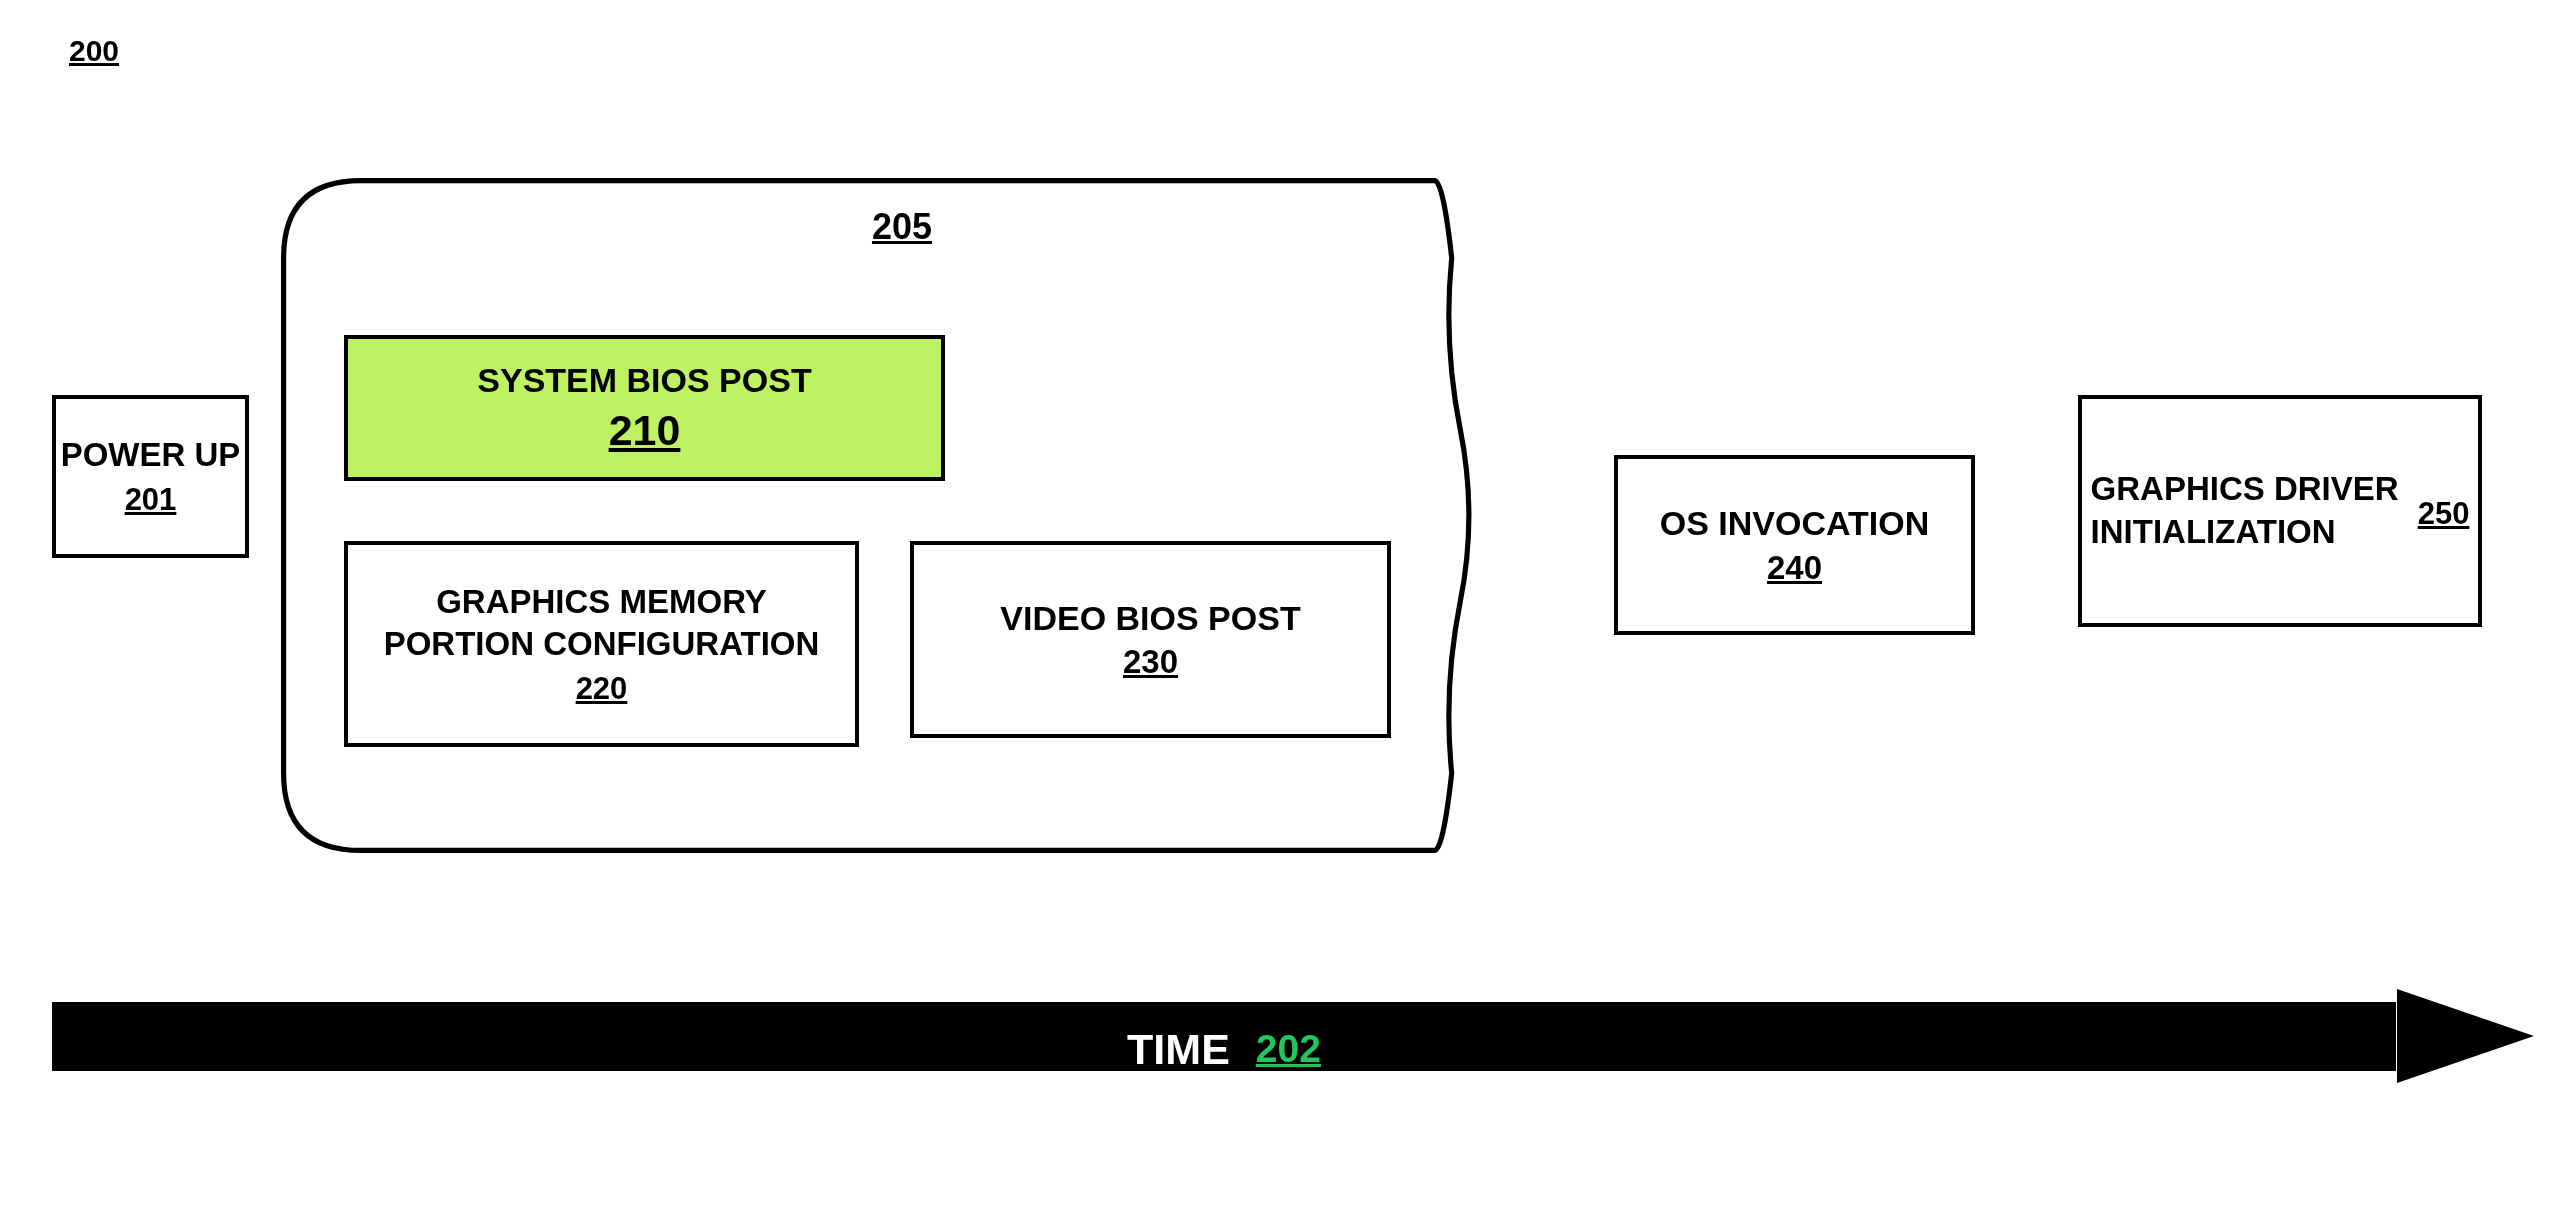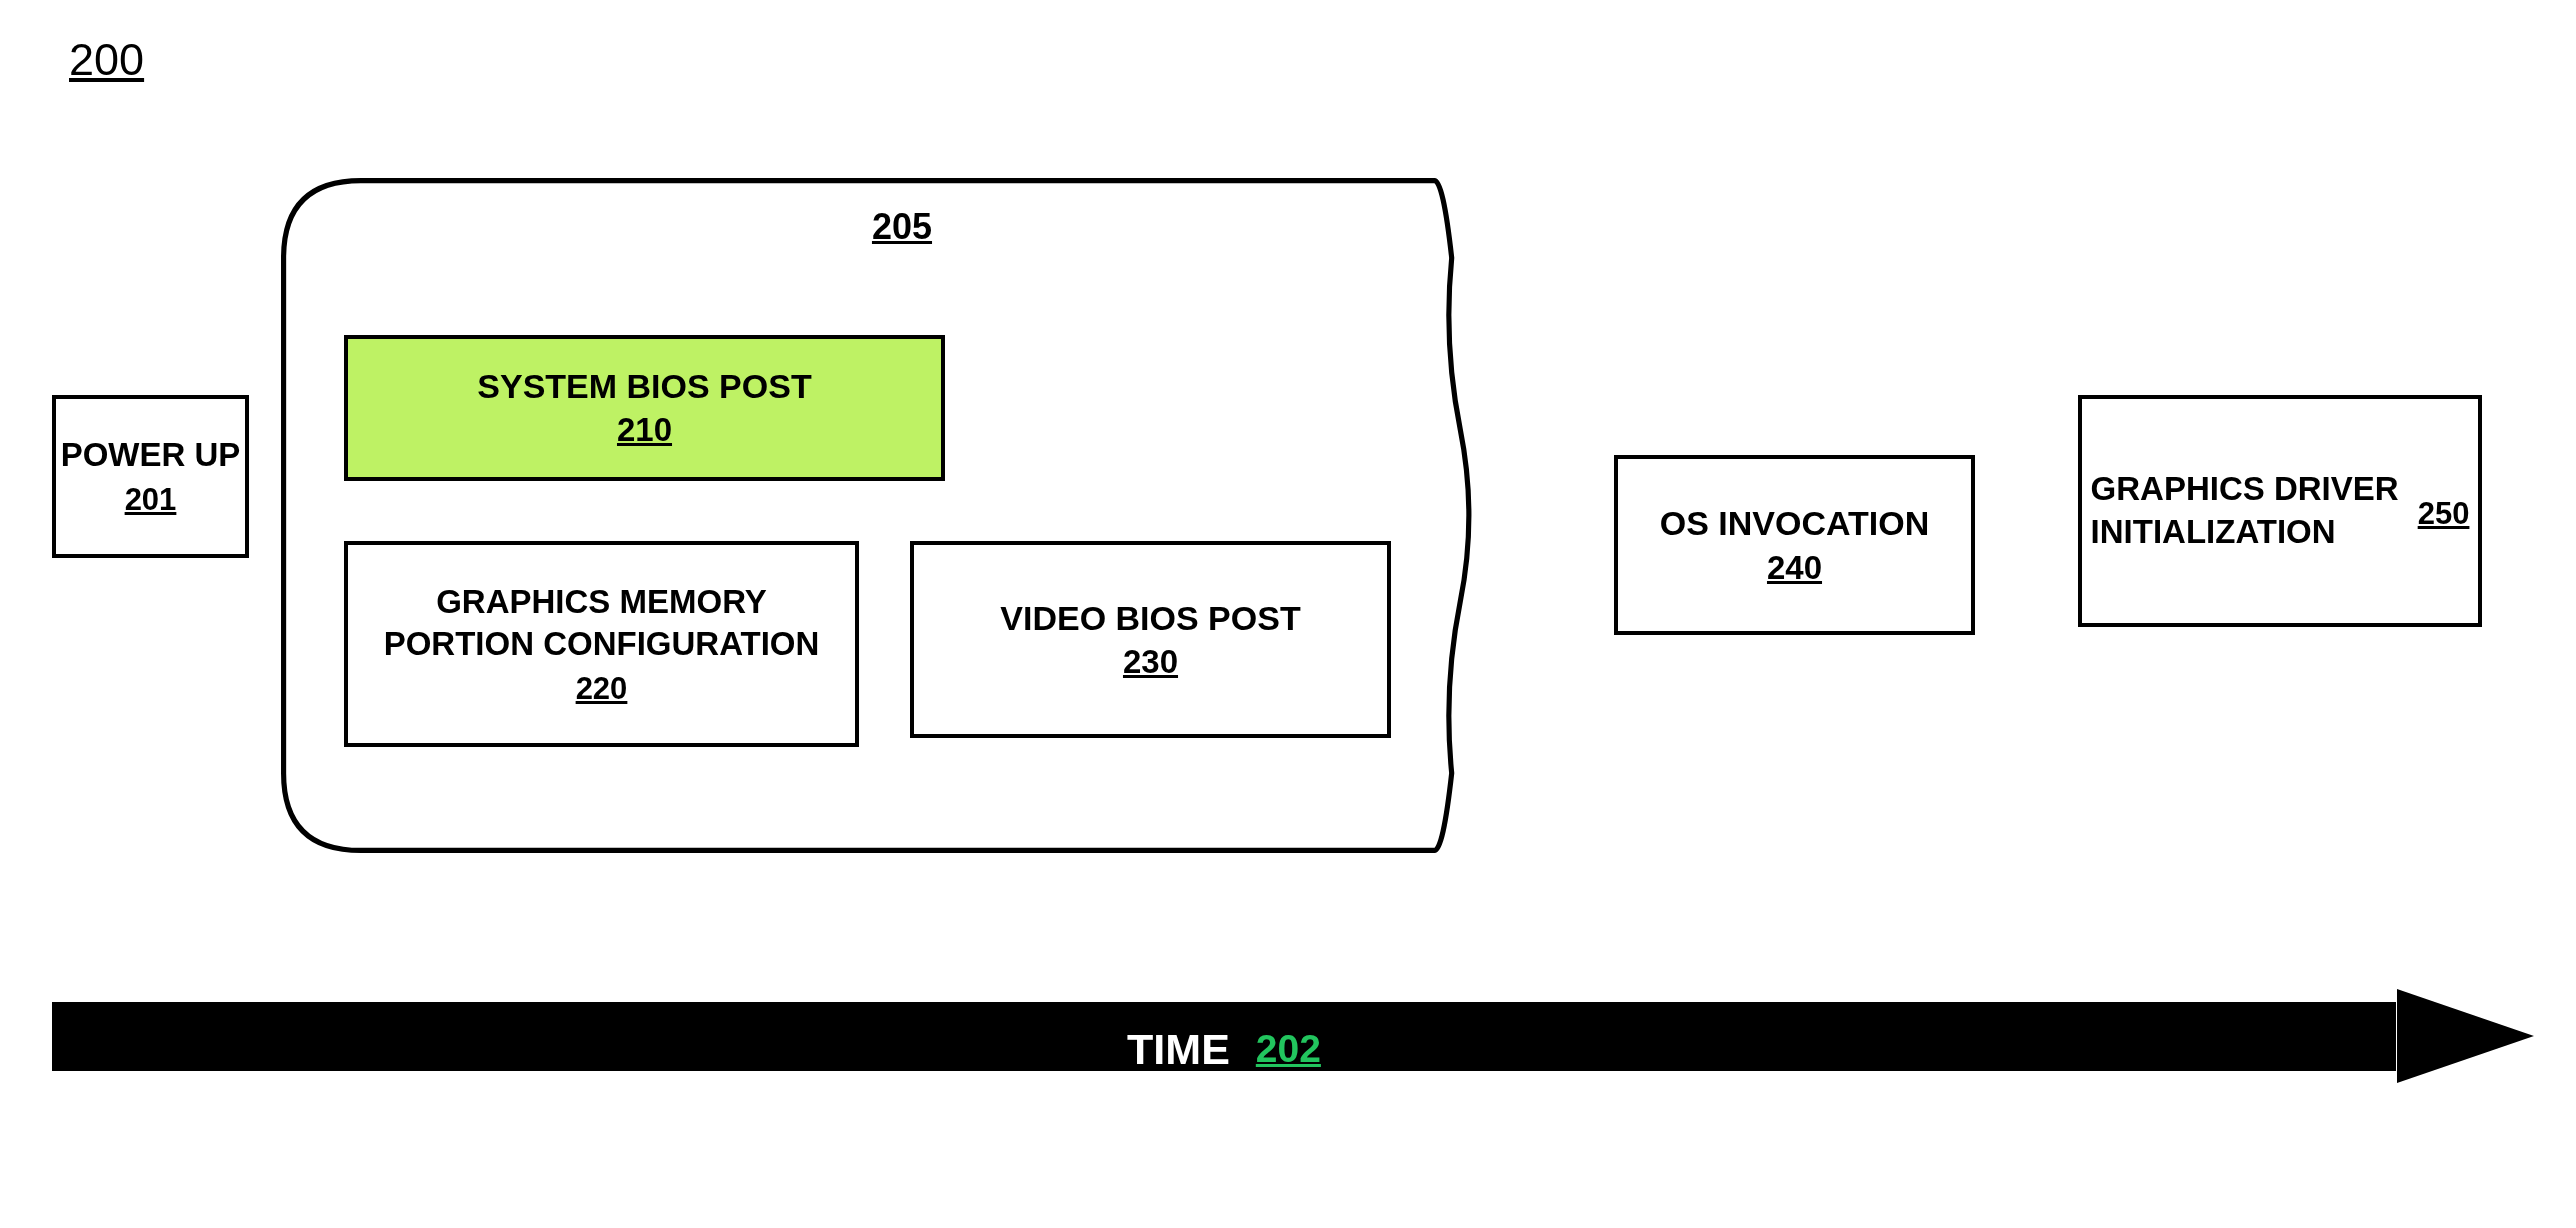--- a/index.html
+++ b/index.html
@@ -18,22 +18,22 @@
       left: 0;
       width: 2576px;
       height: 1229px;
     }
 
     
     .fig-label {
       position: absolute;
       top: 34px;
       left: 69px;
-      font-size: 45px;
-      font-weight: normal;
+      font-size: 30px;
+      font-weight: bold;
       text-decoration: underline;
     }
 
     
     .box-power-up {
       position: absolute;
       top: 395px;
       left: 52px;
       width: 197px;
       height: 163px;
@@ -105,21 +105,21 @@
       flex-direction: column;
       align-items: center;
       justify-content: center;
       text-align: center;
     }
     .box-sys-bios .title {
       font-size: 34px;
       font-weight: bold;
     }
     .box-sys-bios .ref {
-      font-size: 33px;
+      font-size: 43px;
       font-weight: bold;
       text-decoration: underline;
       margin-top: 5.2px;
     }
 
     
     .box-gfx-mem {
       position: absolute;
       top: 369px;
       left: 69px;

